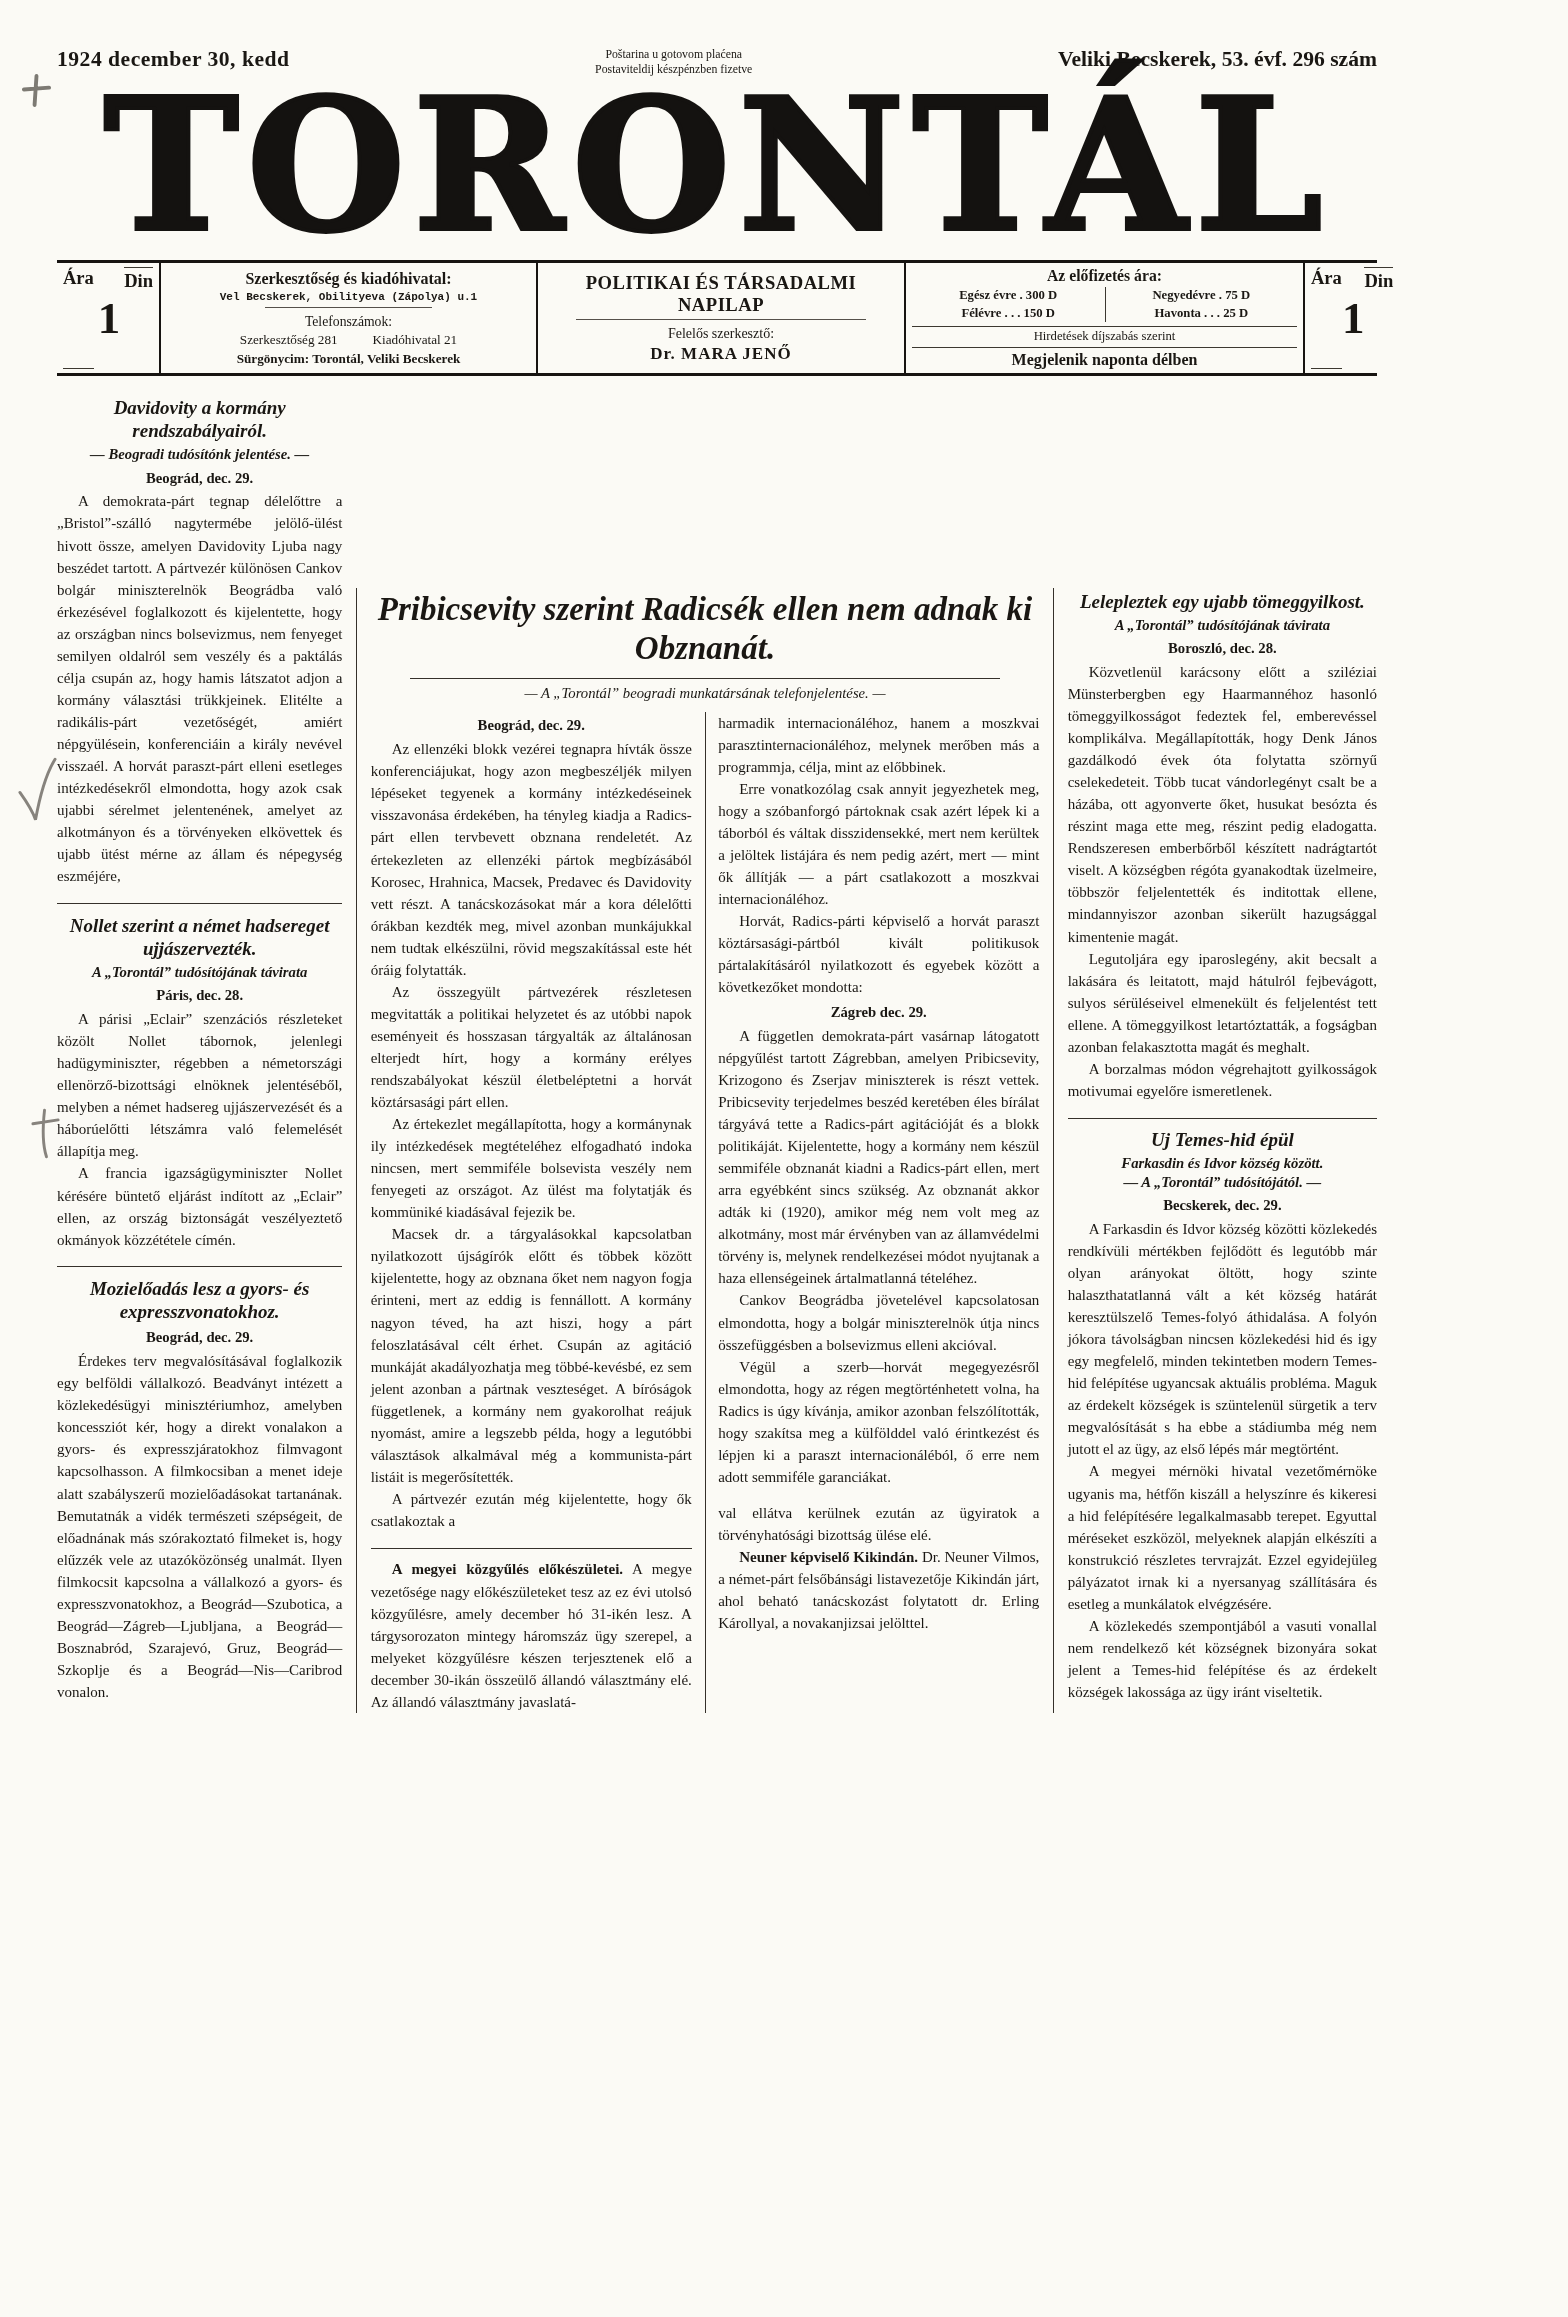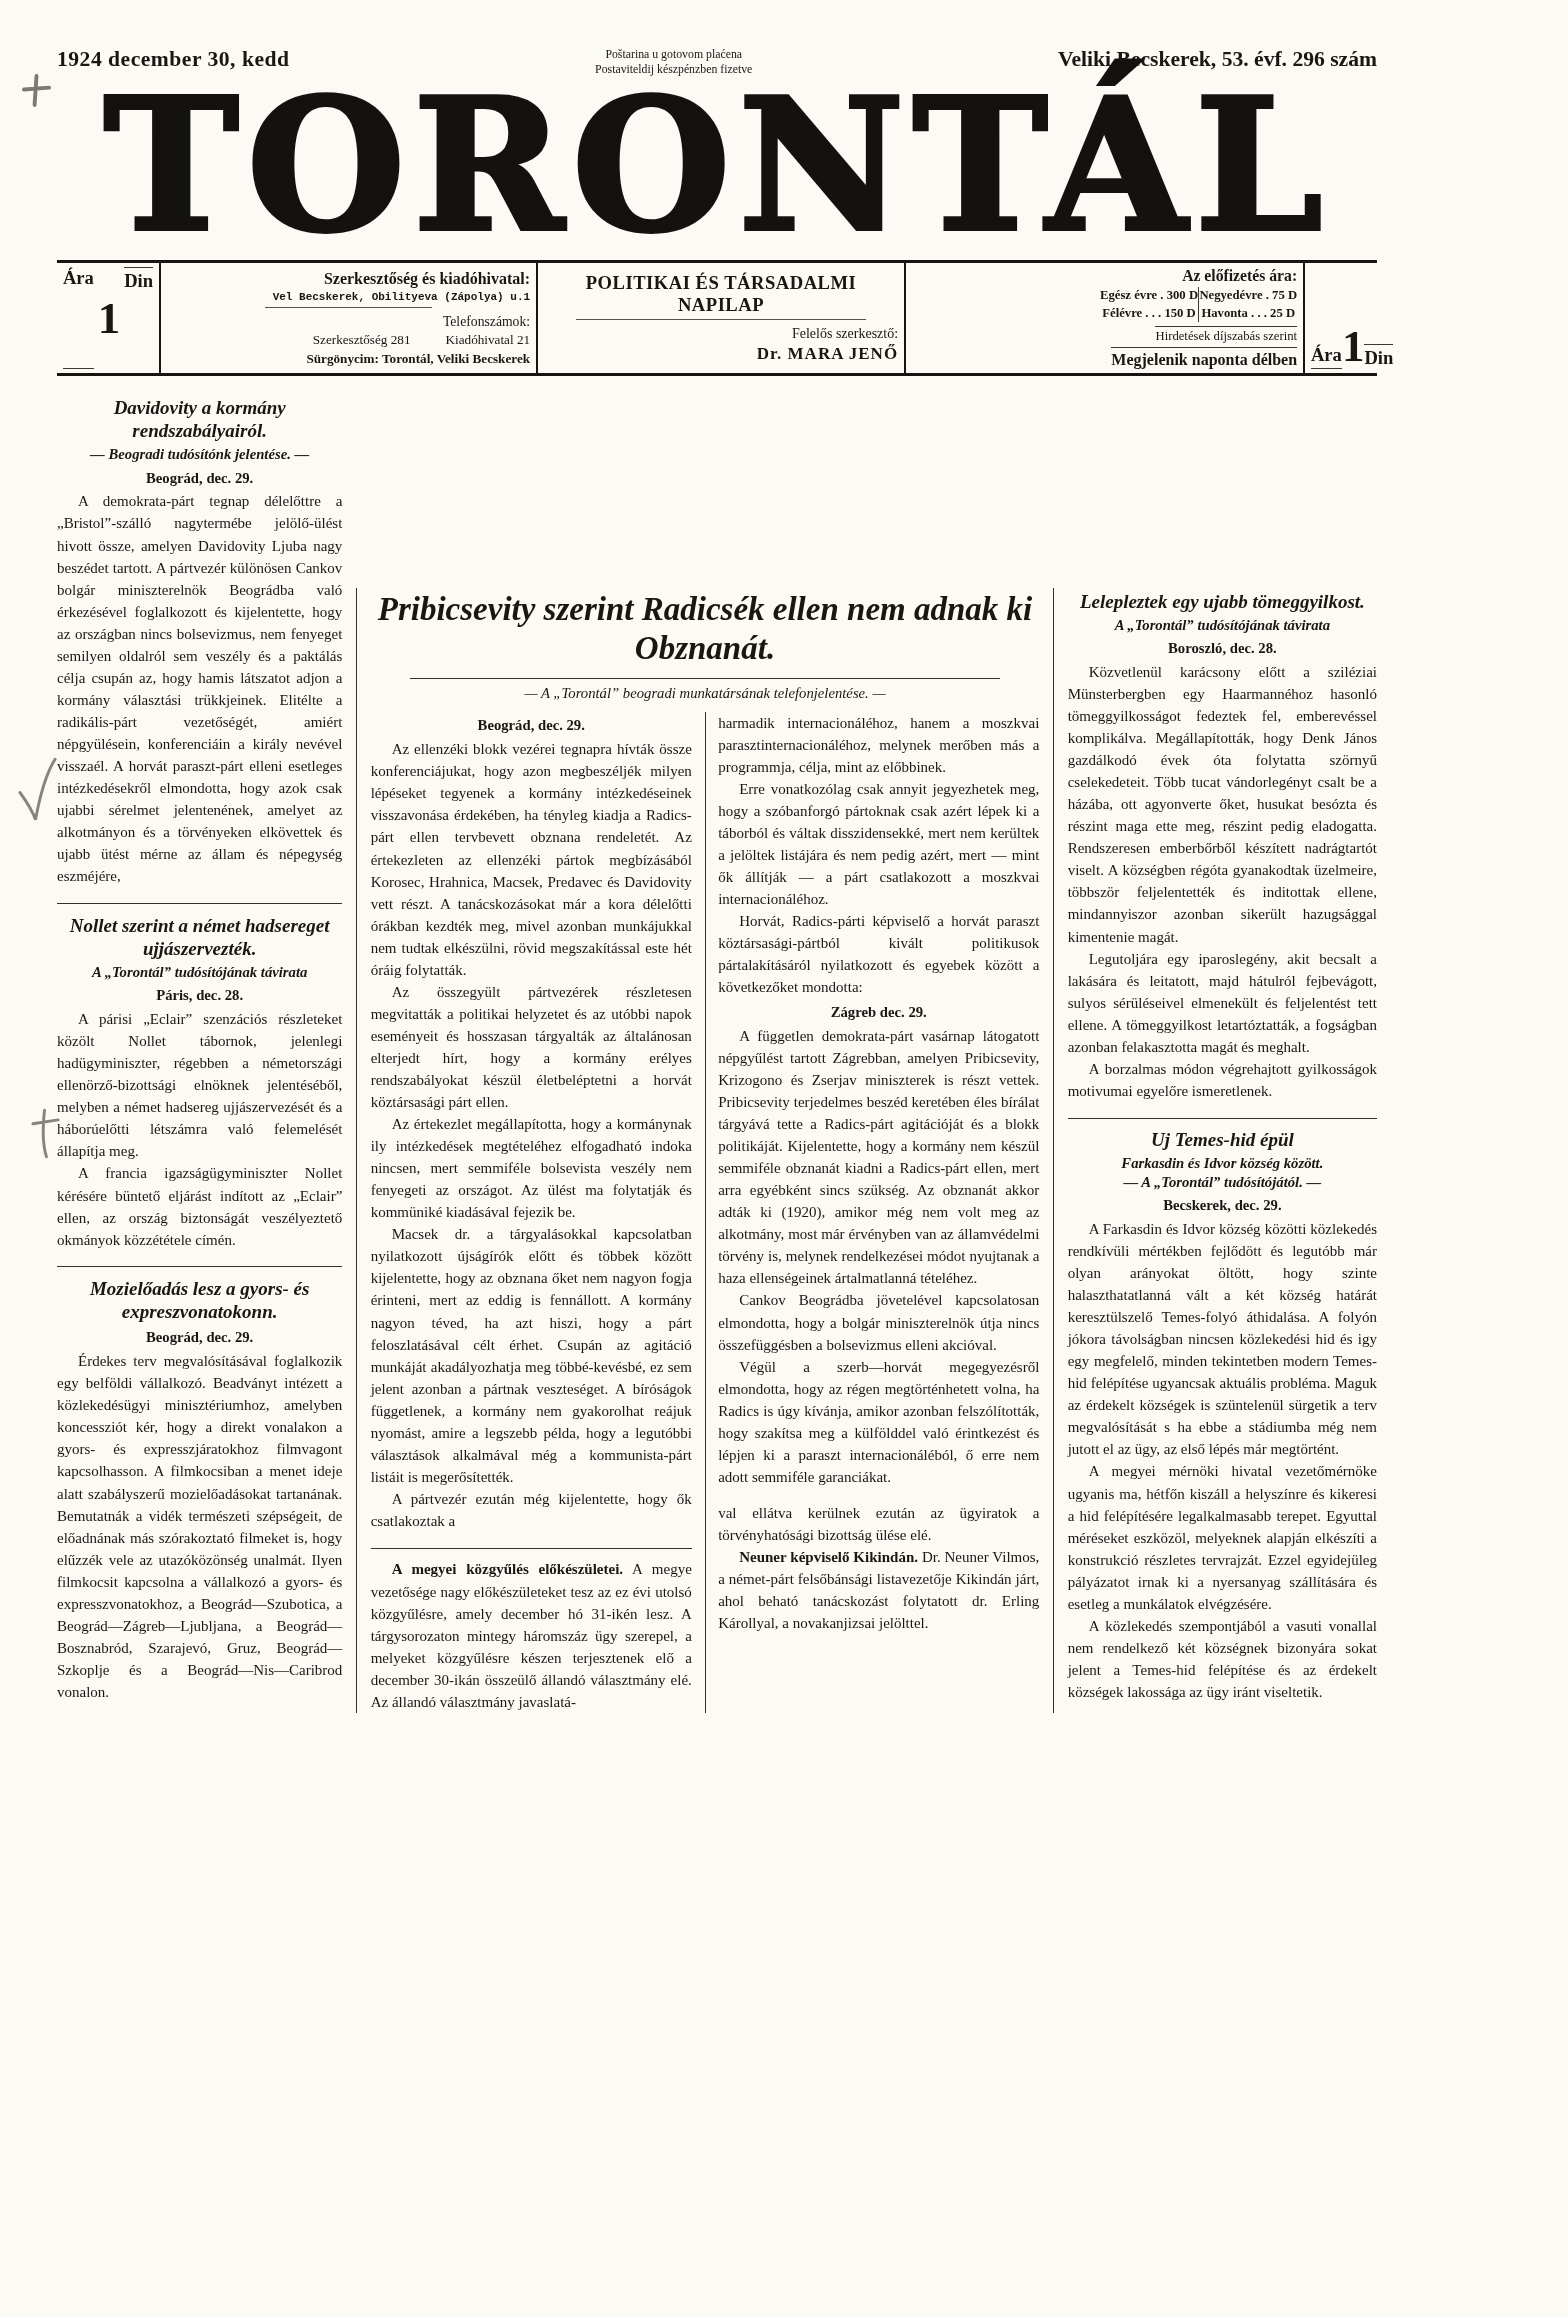--- a/index.html
+++ b/index.html
@@ -23,21 +23,21 @@
     font-size:182px; line-height:0.92; letter-spacing:7.8px;
     -webkit-text-stroke:3.9px #141210; color:#141210;
     margin:5.9px 0 9.8px 0; white-space:nowrap;
   }
   
   .infobar {
     display:flex; align-items:stretch; text-align:center;
     border-top:3.9px solid #171411; border-bottom:3.9px solid #171411;
   }
   .cell { padding:4.9px 5.9px; }
-  .cell + .cell { border-left:2px solid #171411;align-items:flex-end; }
+  .cell + .cell { border-left:2px solid #171411; }
   .cell.price { width:102px; flex:none; display:flex; flex-direction:row; }
   .cell.price-r { width:74px; }
   .p-label { font-size:18.6px; font-weight:bold; border-bottom:1px solid #3c3830; padding-bottom:2px; }
   .p-value { font-size:45px; font-weight:bold; flex:1; display:flex; align-items:center; justify-content:center; line-height:1; }
   .p-unit { font-size:18.6px; font-weight:bold; border-top:1px solid #3c3830; padding-top:2px; }
   .cell.office { width:377px; flex:none; font-size:13.7px; line-height:1.3; display:flex; flex-direction:column; justify-content:center; }
   .office-l1 { font-size:16px; font-weight:bold; }
   .office-l2 { font-size:11px; font-weight:bold;font-family:Liberation Mono, monospace; }
   .office-l3 { font-size:13.7px; margin-top:2px; }
   .office-l4 { font-size:13.2px; display:flex; justify-content:center; gap:35px; }
@@ -162,21 +162,21 @@
       <div class="art-divider"></div>
       <article class="art">
         <h2 class="art-title">Nollet szerint a német hadsereget ujjászervezték.</h2>
         <div class="art-sub">A „Torontál” tudósítójának távirata</div>
         <div class="dateline">Páris, dec. 28.</div>
         <p class="body-p">A párisi „Eclair” szenzációs részleteket közölt Nollet tábornok, jelenlegi hadügyminiszter, régebben a németországi ellenörző-bizottsági elnöknek jelentéséből, melyben a német hadsereg ujjászervezését és a háborúelőtti létszámra való felemelését állapítja meg.</p>
         <p class="body-p">A francia igazságügyminiszter Nollet kérésére büntető eljárást indított az „Eclair” ellen, az ország biztonságát veszélyeztető okmányok közzététele címén.</p>
       </article>
       <div class="art-divider"></div>
       <article class="art">
-        <h2 class="art-title">Mozielőadás lesz a gyors- és expreszvonatokonn.</h2>
+        <h2 class="art-title">Mozielőadás lesz a gyors- és expresszvonatokhoz.</h2>
         <div class="dateline">Beográd, dec. 29.</div>
         <p class="body-p">Érdekes terv megvalósításával foglalkozik egy belföldi vállalkozó. Beadványt intézett a közlekedésügyi minisztériumhoz, amelyben koncessziót kér, hogy a direkt vonalakon a gyors- és expresszjáratokhoz filmvagont kapcsolhasson. A filmkocsiban a menet ideje alatt szabályszerű mozielőadásokat tartanának. Bemutatnák a vidék természeti szépségeit, de előadnának más szórakoztató filmeket is, hogy elűzzék vele az utazóközönség unalmát. Ilyen filmkocsit kapcsolna a vállalkozó a gyors- és expresszvonatokhoz, a Beográd—Szubotica, a Beográd—Zágreb—Ljubljana, a Beográd—Bosznabród, Szarajevó, Gruz, Beográd—Szkoplje és a Beográd—Nis—Caribrod vonalon.</p>
       </article>
     </section>
 
     <section class="col-center">
       <div class="headline-block">
         <h2 class="headline">Pribicsevity szerint Radicsék ellen nem adnak ki Obznanát.</h2>
         <div class="headline-rule"></div>
         <div class="byline">— A „Torontál” beogradi munkatársának telefonjelentése. —</div>

